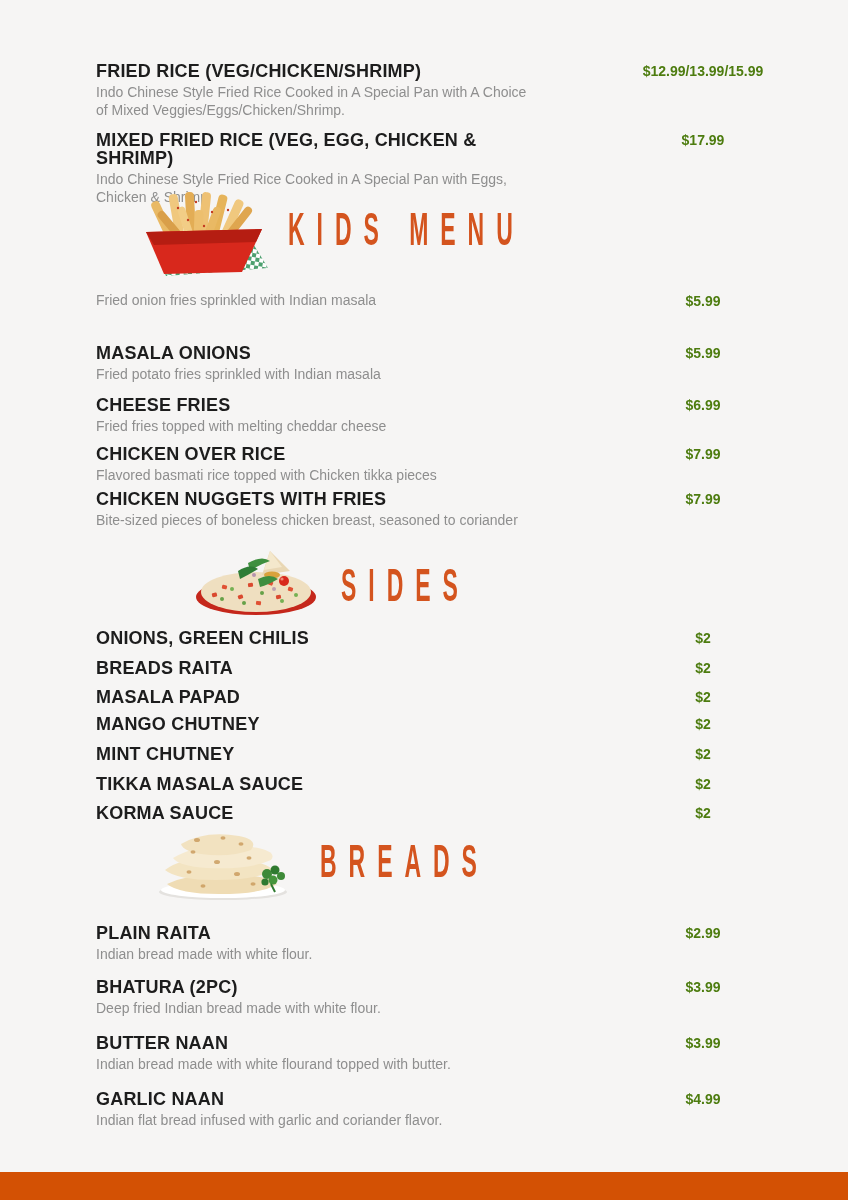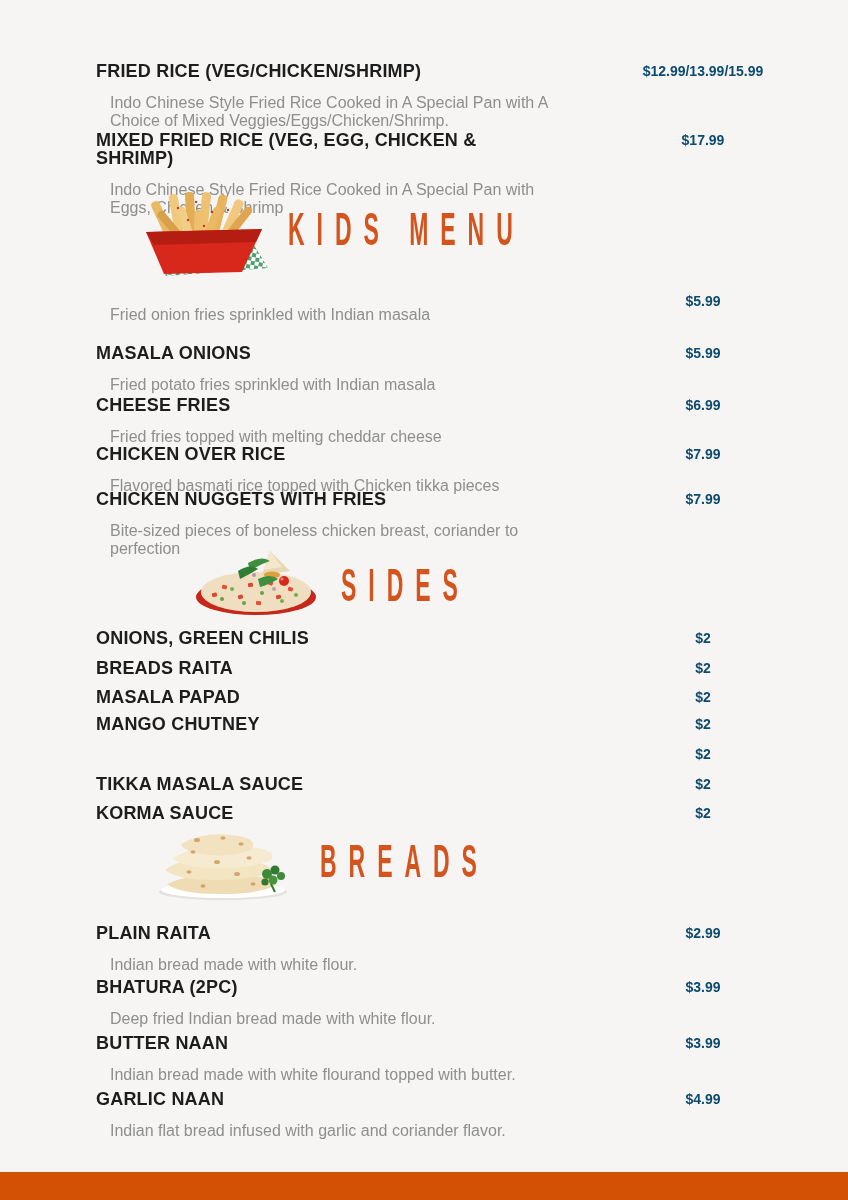--- a/index.html
+++ b/index.html
@@ -11,26 +11,26 @@
     overflow:hidden;
     font-family:"Liberation Sans",sans-serif;
   }
   .item{position:absolute;left:96px;width:680px;}
   .item .name{
     font-size:18px;font-weight:bold;color:#1d1d1d;
     letter-spacing:.2px;line-height:18px;margin:0 0 4px 0;
     max-width:430px;
   }
   .item .desc{
-    font-size:16px;color:#8e8e8e;line-height:17.5px;
-    max-width:440px;margin:14px;
+    font-size:14px;color:#8e8e8e;line-height:17.5px;
+    max-width:440px;margin:0;
   }
   .item .price{
     position:absolute;left:534px;top:0;width:146px;
-    text-align:center;font-size:14px;font-weight:bold;color:#0c4a6e;
+    text-align:center;font-size:14px;font-weight:bold;color:#4d7c0f;
     line-height:18px;
   }
   .section-title{
     position:absolute;
     font-size:46px;font-weight:bold;color:#d4541e;
     letter-spacing:.52em;line-height:46px;white-space:nowrap;
     transform:scaleX(.5);transform-origin:left center;
     margin:0;
   }
   .section-img{position:absolute;}
@@ -102,21 +102,21 @@
     <p class="desc">Fried fries topped with melting cheddar cheese</p>
     <div class="price">$6.99</div>
   </div>
   <div class="item" style="top:445px">
     <div class="name">CHICKEN OVER RICE</div>
     <p class="desc">Flavored basmati rice topped with Chicken tikka pieces</p>
     <div class="price">$7.99</div>
   </div>
   <div class="item" style="top:490px">
     <div class="name">CHICKEN NUGGETS WITH FRIES</div>
-    <p class="desc">Bite-sized pieces of boneless chicken breast, coriander to perfection</p>
+    <p class="desc">Bite-sized pieces of boneless chicken breast, seasoned to coriander</p>
     <div class="price">$7.99</div>
   </div>
 
   <svg class="section-img" style="left:192px;top:545px" width="128" height="74" viewBox="0 0 128 74">
     <ellipse cx="64" cy="52" rx="60" ry="18" fill="#c5271b"></ellipse>
     <ellipse cx="64" cy="47" rx="55" ry="20" fill="#efdfc0"></ellipse>
     <g opacity="0.95">
       <rect x="30" y="40" width="5" height="4" rx="1" fill="#e04a2d" transform="rotate(12 32 42)"></rect>
       <rect x="46" y="50" width="5" height="4" rx="1" fill="#d94128" transform="rotate(-18 48 52)"></rect>
       <rect x="64" y="56" width="5" height="4" rx="1" fill="#e04a2d" transform="rotate(8 66 58)"></rect>
@@ -155,20 +155,21 @@
   </div>
   <div class="item" style="top:688px">
     <div class="name">MASALA PAPAD</div>
     <div class="price">$2</div>
   </div>
   <div class="item" style="top:715px">
     <div class="name">MANGO CHUTNEY</div>
     <div class="price">$2</div>
   </div>
   <div class="item" style="top:745px">
+    <div class="name">MINT CHUTNEY</div>
     <div class="price">$2</div>
   </div>
   <div class="item" style="top:775px">
     <div class="name">TIKKA MASALA SAUCE</div>
     <div class="price">$2</div>
   </div>
   <div class="item" style="top:804px">
     <div class="name">KORMA SAUCE</div>
     <div class="price">$2</div>
   </div>

